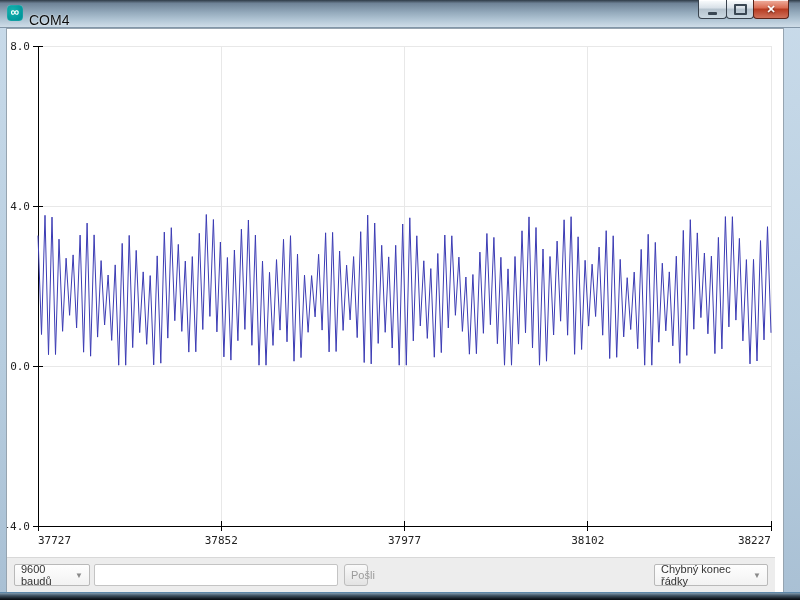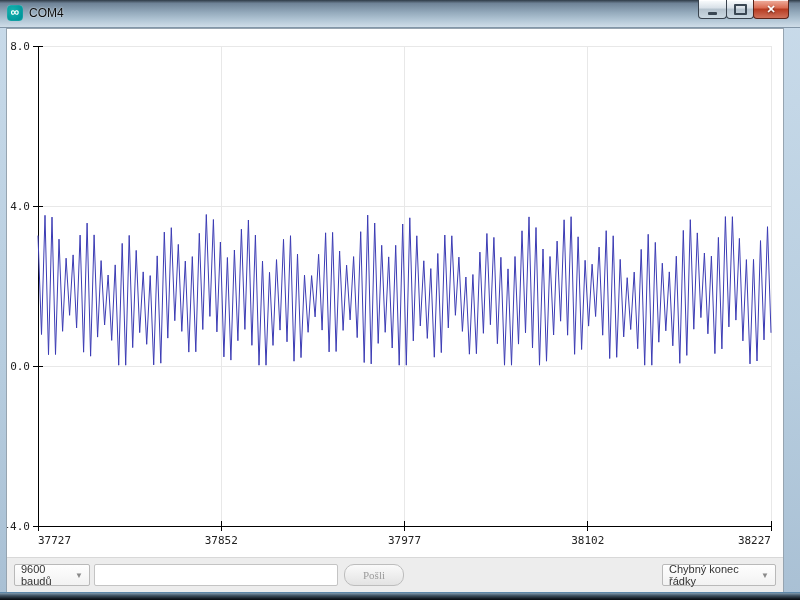--- a/index.html
+++ b/index.html
@@ -7,21 +7,21 @@
   .window{position:relative;width:800px;height:600px;background:linear-gradient(180deg,#c9dbea 0%,#b7cddf 60%,#a9c0d4 100%);overflow:hidden;}
 
   
   .titlebar{position:absolute;top:0;left:0;right:0;height:27px;
     background:linear-gradient(180deg,#2e3a46 0%,#6e8296 12%,#93a9bb 45%,#b3c7d6 75%,#cfdde8 100%);
     border-bottom:1px solid #8296a8;}
   .app-icon{position:absolute;left:7px;top:5px;width:16px;height:16px;border-radius:4px;
     background:radial-gradient(circle at 35% 35%, #17b3ae 0%, #00979c 70%);
     color:#fff;font-size:12px;font-weight:bold;line-height:15px;text-align:center;
     box-shadow:inset 0 0 1px rgba(255,255,255,.7);}
-  .title-text{position:absolute;left:29px;top:6px;font-size:12px;color:#0d0d0d;text-shadow:0 0 2px rgba(255,255,255,.8);}
+  .title-text{position:absolute;left:29px;top:12px;font-size:14px;color:#0d0d0d;text-shadow:0 0 2px rgba(255,255,255,.8);}
   .win-btns{position:absolute;top:0;right:11px;display:flex;}
   .win-btn{height:18px;border:1px solid #39434e;border-top:none;margin-left:-1px;
     display:flex;align-items:center;justify-content:center;
     font-size:9px;color:#2c3844;border-radius:0 0 4px 4px;
     background:linear-gradient(180deg,#fbfdfe 0%,#d7e0e7 45%,#b4c2cd 50%,#ccd9e2 100%);
     box-shadow:inset 0 1px 0 rgba(255,255,255,.8);cursor:default;}
   .win-btn.min{width:27px;}
   .win-btn.max{width:26px;}
   .win-btn.min .glyph{display:block;width:9px;height:3px;background:#3a4753;margin-top:8px;border-radius:1px;}
   .win-btn.max .glyph{display:block;width:9px;height:7px;border:2px solid #3a4753;border-radius:1px;}
@@ -29,33 +29,33 @@
     background:linear-gradient(180deg,#f0b0a0 0%,#d96a50 45%,#b63a20 50%,#d0715a 100%);
     border-color:#5c2318;}
 
   
   .client{position:absolute;left:6px;top:28px;width:776px;height:564px;
     background:#ffffff;border:1px solid #96a4b0;box-sizing:content-box;}
   .plot{position:absolute;left:0;top:0;width:776px;height:589px;background:#fff;}
   .plot svg{position:absolute;left:0;top:0;}
 
   
-  .controls{position:absolute;left:0;right:0;bottom:0;height:35px;background:#ededed;border-top:1px solid #d8d8d8;}
+  .controls{position:absolute;left:0;right:8px;bottom:0;height:35px;background:#ededed;border-top:1px solid #d8d8d8;}
   .combo{position:absolute;top:6px;height:20px;display:flex;align-items:center;padding:0 6px;
     font-size:11px;color:#333;background:linear-gradient(180deg,#fefefe,#f2f2f2);
     border:1px solid #b9b9b9;border-radius:2px;cursor:default;}
   .combo .arrow{margin-left:auto;padding-left:7px;color:#8a8a8a;font-size:8px;}
   .combo.baud{left:7px;width:62px;}
   .combo.line-ending{right:7px;width:100px;justify-content:flex-end;}
   .msg-input{position:absolute;left:87px;top:6px;width:234px;height:18px;
     border:1px solid #c4c4c4;border-radius:2px;background:#fff;font-size:11px;padding:1px 4px;
     font-family:"Liberation Sans",sans-serif;outline:none;}
-  .send-btn{position:absolute;left:337px;top:6px;width:60px;height:22px;
-    border:1px solid #bdbdbd;border-radius:10px;color:#9b9b9b;font-size:11px;
-    background:linear-gradient(180deg,#fafafa,#e3e3e3);font-family:Liberation Serif, serif;}
+  .send-btn{position:absolute;left:337px;top:6px;width:24px;height:22px;
+    border:1px solid #bdbdbd;border-radius:3px;color:#9b9b9b;font-size:11px;
+    background:linear-gradient(180deg,#fafafa,#e3e3e3);font-family:Liberation Sans, sans-serif;}
 
   
   .frame-bottom{position:absolute;left:0;right:0;bottom:0;height:7px;
     background:linear-gradient(180deg,#7f99ad 0%,#3c4e5d 40%,#141c24 80%,#070b10 100%);
     border-top:1px solid #5d87a8;}
 </style>
 </head>
 <body>
 
 <div class="window">

